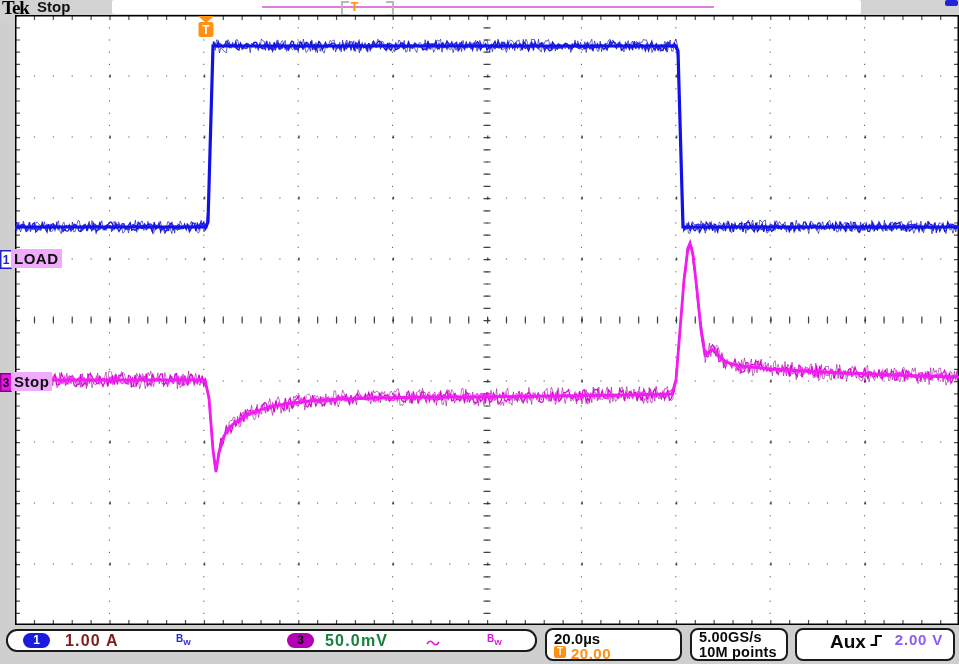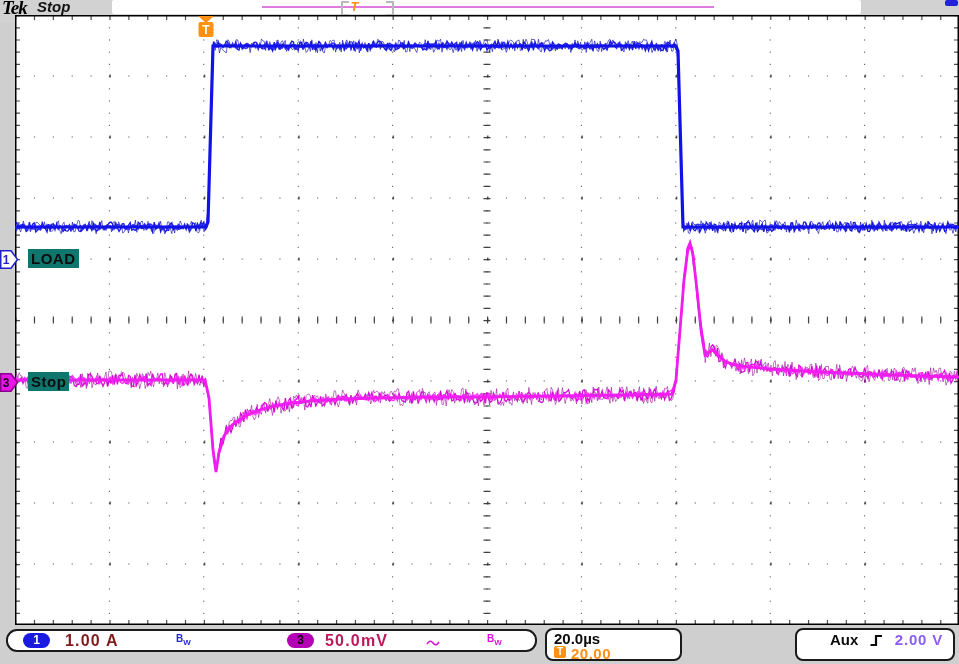--- a/index.html
+++ b/index.html
@@ -3,73 +3,73 @@
 <meta charset="utf-8">
 <style>
   html,body{margin:0;padding:0;}
   body{
     width:959px;height:664px;position:relative;overflow:hidden;
     background:#cfcfcf;
     font-family:"Liberation Sans","DejaVu Sans",sans-serif;
     -webkit-font-smoothing:antialiased;
   }
   
-  .top-bar{position:absolute;left:0;top:0;width:959px;height:23px;background:#d2d2d2;font-style:italic;}
+  .top-bar{position:absolute;left:0;top:0;width:959px;height:23px;background:#d2d2d2;}
   .tek-logo{position:absolute;left:2px;top:-3px;font-family:"Liberation Serif","DejaVu Serif",serif;
     font-weight:900;font-size:19px;color:#000;letter-spacing:-1px;}
   .acq-status{position:absolute;left:37px;top:-2px;font-size:15px;font-weight:600;color:#111;}
   .record-panel{position:absolute;left:112px;top:0;width:749px;height:14px;background:#ffffff;border-radius:2px;}
   .record-line{position:absolute;left:150px;top:6px;width:452px;height:2px;background:#e07ce0;}
   .bracket{position:absolute;top:1px;width:6px;height:11px;}
   .bracket.l{left:229px;border-left:2px solid #b8b8b8;border-top:2px solid #b8b8b8;border-bottom:2px solid #b8b8b8;}
   .bracket.r{left:274px;border-right:2px solid #b8b8b8;border-top:2px solid #b8b8b8;border-bottom:2px solid #b8b8b8;}
   .record-trig{position:absolute;left:237px;top:0px;width:11px;height:13px;color:#ff9012;
     font-size:13px;font-weight:900;text-align:center;line-height:13px;}
   .corner-ch-icon{position:absolute;left:945px;top:0;width:13px;height:6px;background:#2222d8;border-radius:2px;}
   
   .screen{position:absolute;left:15px;top:15px;width:944px;height:610px;background:#ffffff;}
   .screen svg{position:absolute;left:0;top:0;}
   
   .trig-flag{position:absolute;left:195px;top:15px;width:22px;height:25px;}
   
   .ch-marker{position:absolute;left:0;width:19px;height:19px;}
   .ch-marker.ch1{top:250px;}
   .ch-marker.ch3{top:373px;}
-  .trace-label{position:absolute;left:28px;background:#0f766e;color:#0d0d0d;
+  .trace-label{position:absolute;left:11px;background:#f0abfc;color:#0d0d0d;
     font-size:15px;font-weight:600;padding:0 3px;line-height:19px;letter-spacing:0.5px;}
   .trace-label.load{top:249px;}
   .trace-label.vout{top:372px;}
   
   .bottom-bar{position:absolute;left:0;top:625px;width:959px;height:39px;background:#cfcfcf;}
   .readout-box{position:absolute;background:#ffffff;border:2px solid #1a1a1a;box-sizing:border-box;}
   .ch-box{left:6px;top:4px;width:531px;height:23px;border-radius:11px;}
   .tb-box{left:545px;top:3px;width:137px;height:33px;border-radius:8px;}
   .acq-box{left:690px;top:3px;width:98px;height:33px;border-radius:8px;}
   .trig-box{left:795px;top:3px;width:160px;height:33px;border-radius:8px;}
   .ch-oval{position:absolute;top:2px;width:27px;height:15px;border-radius:8px;
     text-align:center;line-height:15px;font-size:12px;font-weight:700;}
   .ch1-oval{left:15px;background:#1a1ae0;color:#ffffff;}
   .ch3-oval{left:279px;background:#b400b4;color:#100010;}
   .ch-scale{position:absolute;top:0px;font-size:16px;font-weight:700;letter-spacing:1.2px;line-height:19px;}
   .ch1-scale{left:57px;color:#7f1d1d;}
-  .ch3-scale{left:317px;color:#be185d;}
+  .ch3-scale{left:317px;color:#15803d;}
   .bw{position:absolute;top:1px;font-weight:700;margin-left:40px;}
   .bw .b{font-size:10px;vertical-align:4px;}
   .bw .w{font-size:8px;vertical-align:1px;}
   .bw1{left:128px;color:#2828d8;}
   .bw3{left:439px;color:#d816d8;}
   .squiggle{position:absolute;left:418px;top:3px;}
   .tb-scale{position:absolute;left:7px;top:0px;font-size:15px;font-weight:700;color:#0a0a0a;}
   .tb-trig{position:absolute;left:7px;top:15px;height:14px;}
   .t-square{position:absolute;left:0;top:1px;width:12px;height:12px;background:#ff9012;border-radius:2px;
     color:#fff;font-size:10px;font-weight:800;text-align:center;line-height:12px;}
   .tb-pct{position:absolute;left:17px;top:0;font-size:15px;font-weight:700;color:#ff9012;letter-spacing:0.5px;}
   .acq-line{position:absolute;left:7px;font-size:14.5px;font-weight:700;color:#0a0a0a;letter-spacing:0.2px;}
   .acq-rate{top:-1px;} .acq-pts{top:14px;}
-  .trig-src{position:absolute;left:33px;top:1px;font-size:15px;font-weight:700;color:#0a0a0a;}
+  .trig-src{position:absolute;left:33px;top:1px;font-size:19px;font-weight:700;color:#0a0a0a;}
   .edge-icon{position:absolute;left:72px;top:3px;}
   .trig-lvl{position:absolute;right:10px;top:1px;font-size:15px;font-weight:700;color:#8b5cf6;letter-spacing:0.8px;}
 </style>
 </head>
 <body>
 
 <div class="top-bar">
   <span class="tek-logo">Tek</span>
   <span class="acq-status">Stop</span>
   <div class="record-panel">
@@ -170,20 +170,24 @@
   </div>
 
   <div class="readout-box tb-box">
     <div class="tb-scale">20.0µs</div>
     <div class="tb-trig">
       <div class="t-square">T</div>
       <div class="tb-pct">20.00 %</div>
     </div>
   </div>
 
+  <div class="readout-box acq-box">
+    <div class="acq-line acq-rate">5.00GS/s</div>
+    <div class="acq-line acq-pts">10M points</div>
+  </div>
 
   <div class="readout-box trig-box">
     <span class="trig-src">Aux</span>
     <span class="edge-icon">
       <svg width="15" height="13">
           <path d="M1.5,11 H7 V2 H13" fill="none" stroke="#0a0a0a" stroke-width="2.2"></path>
         </svg>
     </span>
     <span class="trig-lvl">2.00 V</span>
   </div>

